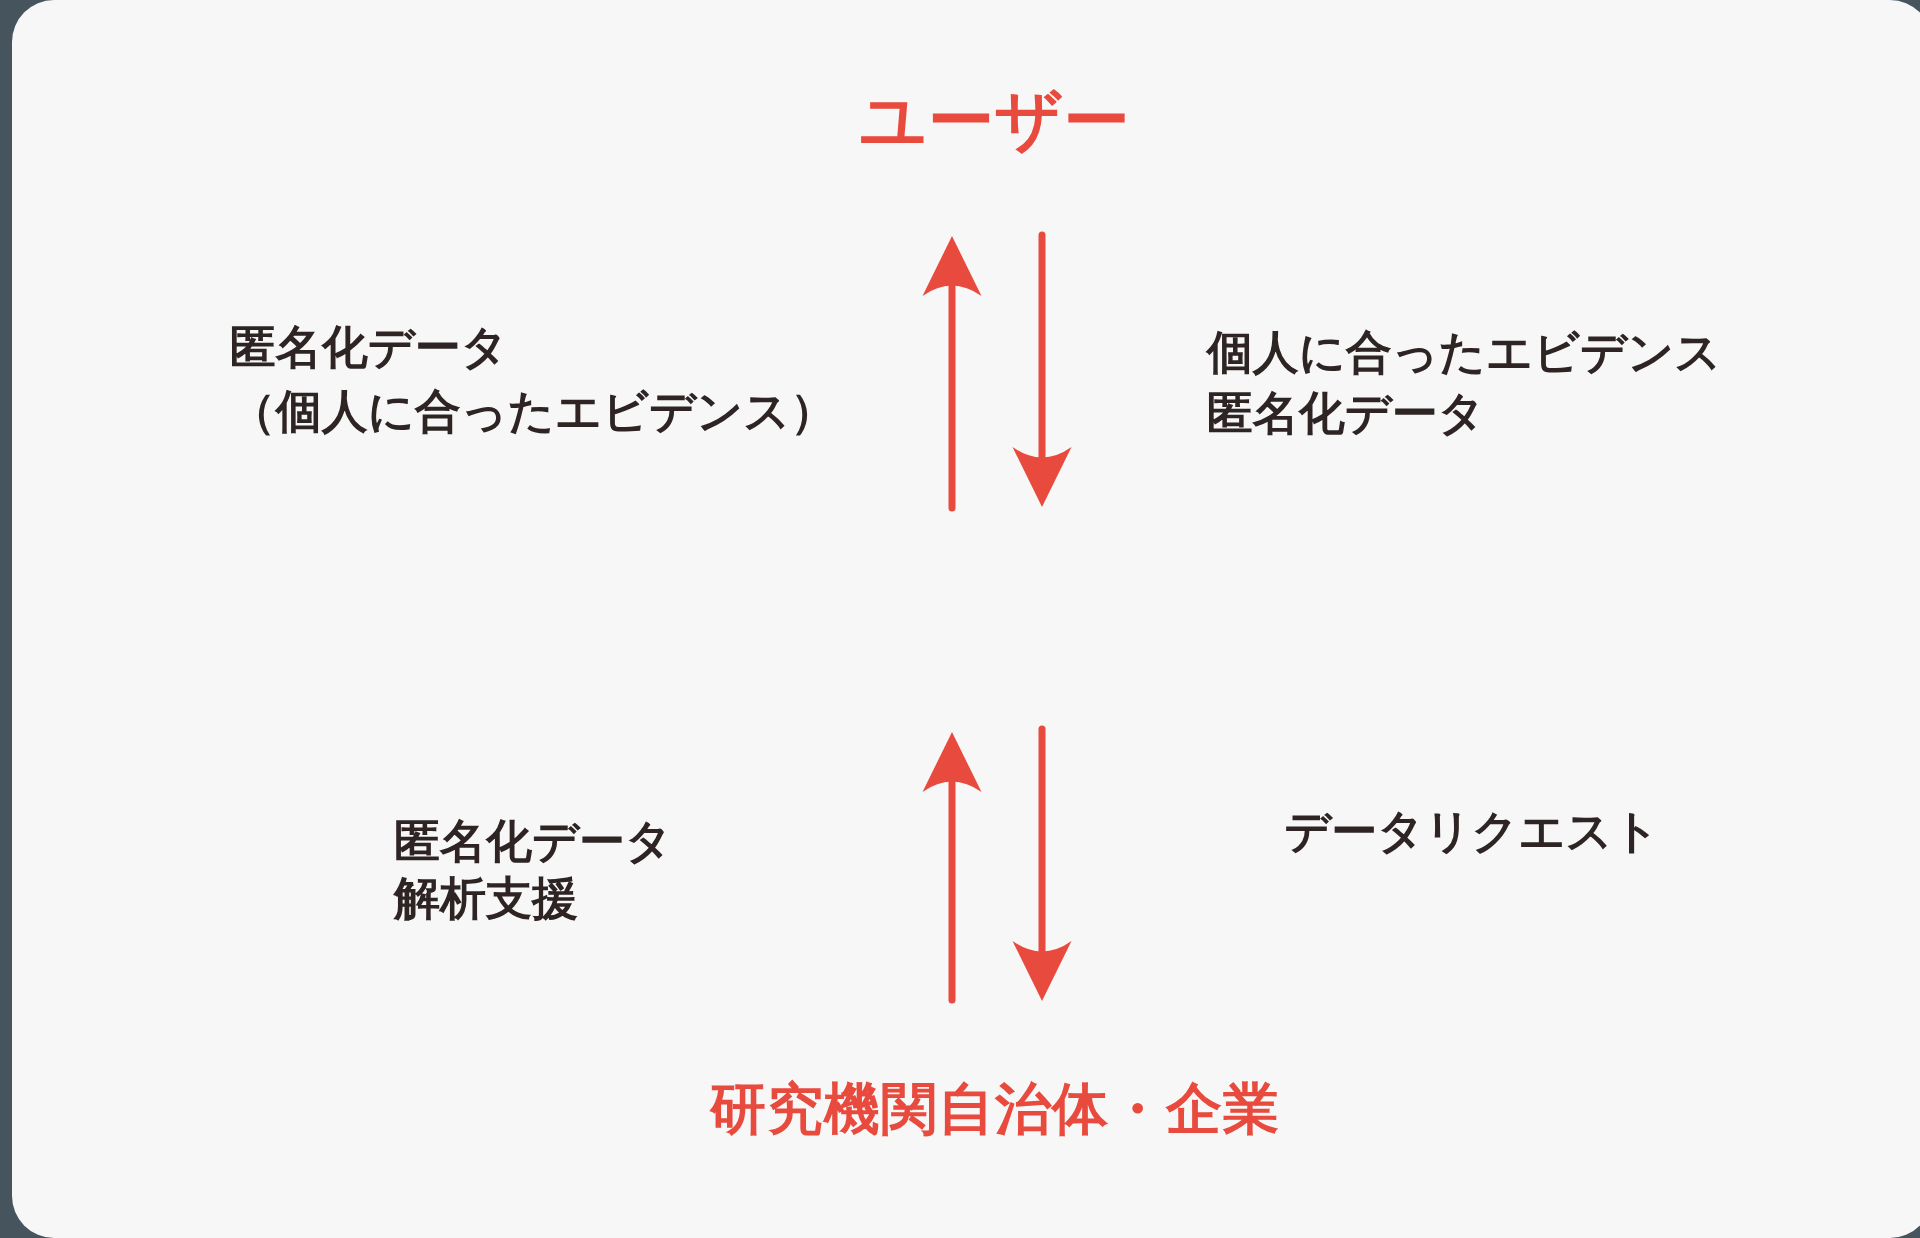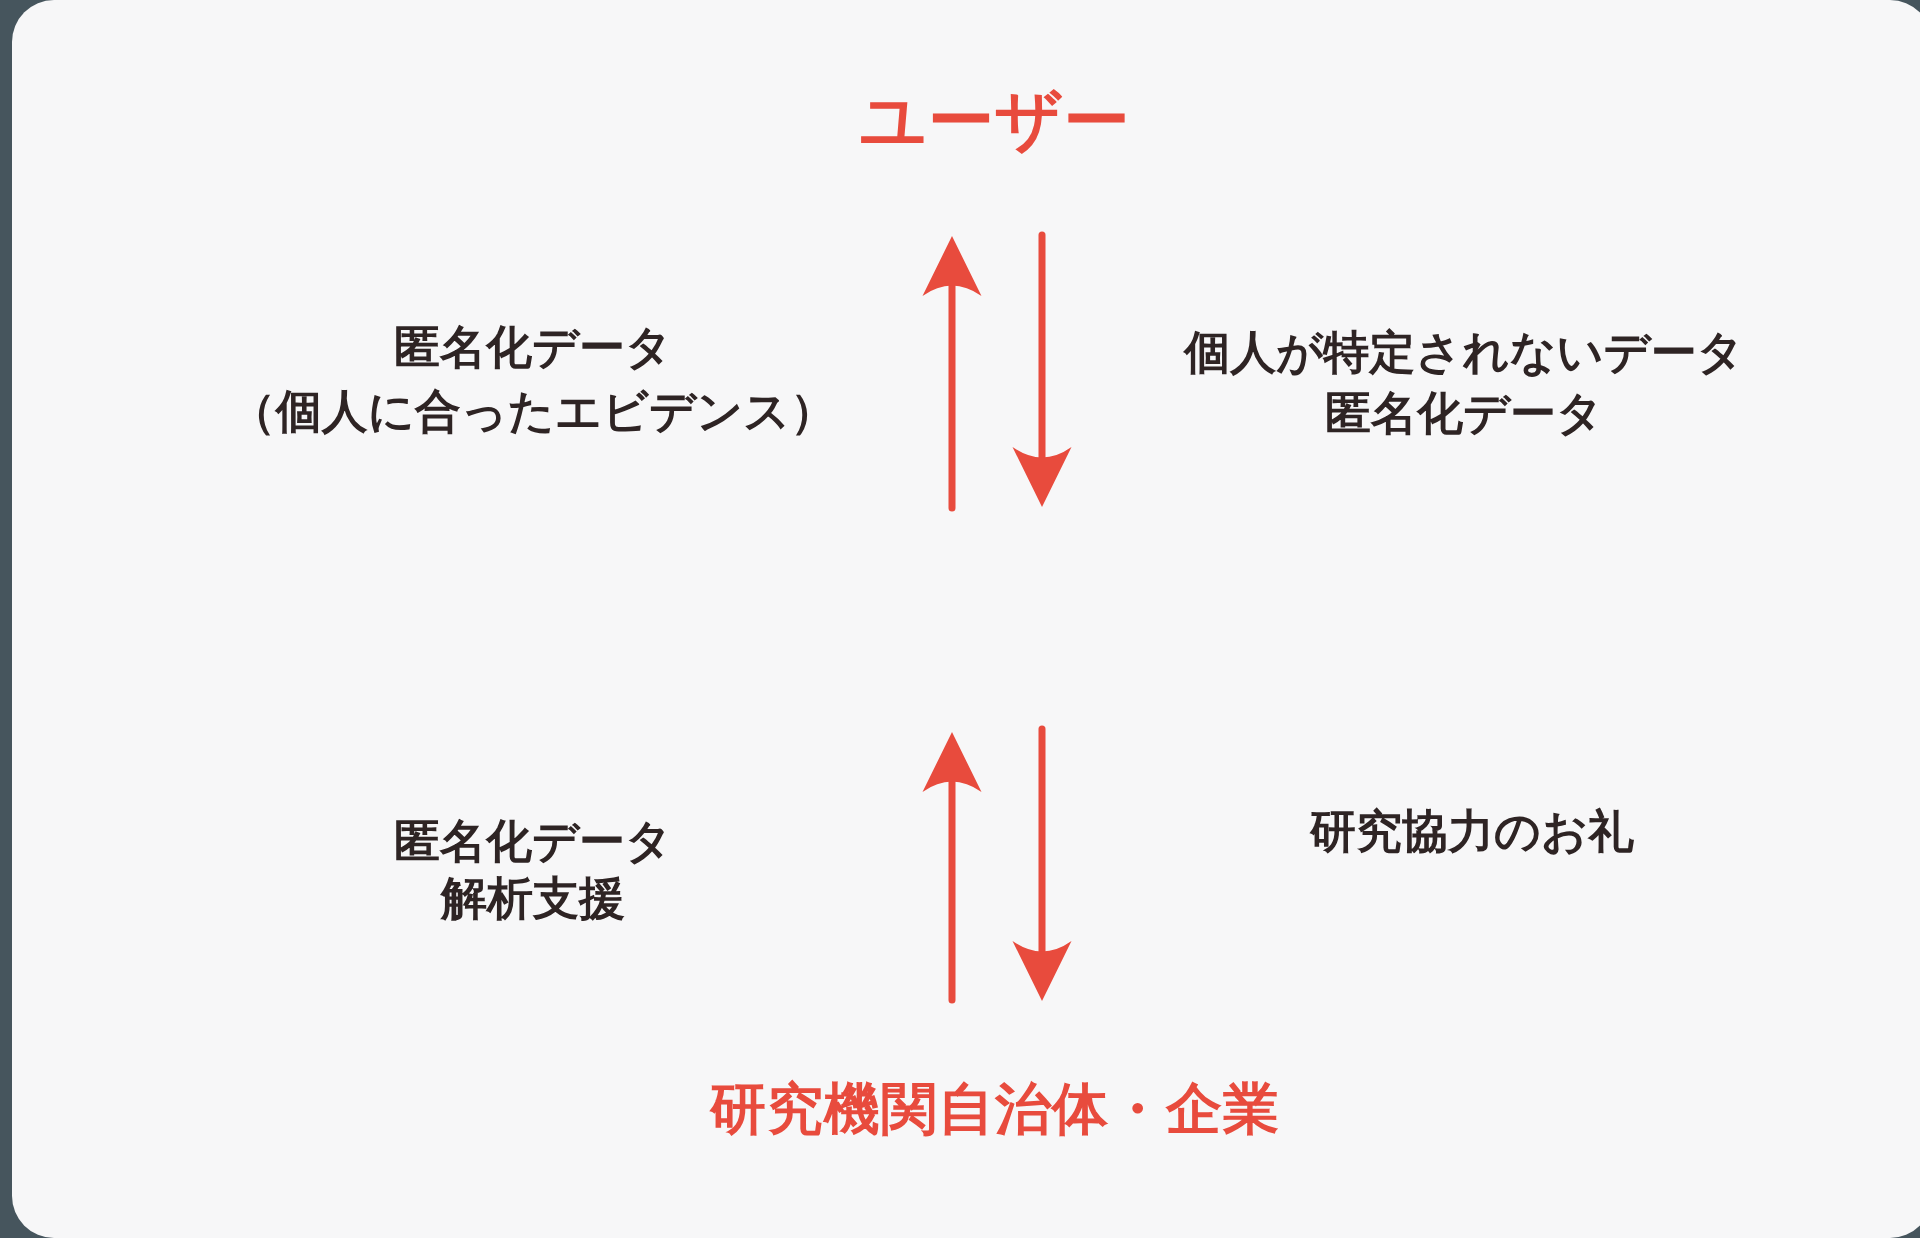--- a/index.html
+++ b/index.html
@@ -42,21 +42,21 @@
   }
   .node-user     { top: 87px;   font-size: 66px; }
   .node-cohort   { top: 586px;  font-size: 62px; }
   .node-inst     { top: 1081px; font-size: 56px; }
 
   .flow-label {
     position: absolute;
     transform: translateX(-50%);
     color: var(--text-dark, #2E2424);
     font-weight: 800;
-    text-align: center;
+    text-align: left;
     white-space: nowrap;
   }
   .flow-label .line { display: block; }
 
   .label-upper-left  { left: 521px;  top: 315px; font-size: 46px; line-height: 64px; }
   .label-upper-right { left: 1452px; top: 322px; font-size: 46px; line-height: 61px; }
   .label-lower-left  { left: 521px;  top: 813px; font-size: 46px; line-height: 57px; }
   .label-lower-right { left: 1460px; top: 807px; font-size: 46px; line-height: 48px; }
 </style>
 </head>
@@ -89,26 +89,26 @@
 
 
   <div class="node node-inst">研究機関自治体・企業</div>
 
   <div class="flow-label label-upper-left">
     <span class="line">匿名化データ</span>
     <span class="line">（個人に合ったエビデンス）</span>
   </div>
 
   <div class="flow-label label-upper-right">
-    <span class="line">個人が特定されないデータ</span>
+    <span class="line">個人に合ったエビデンス</span>
     <span class="line">匿名化データ</span>
   </div>
 
   <div class="flow-label label-lower-left">
     <span class="line">匿名化データ</span>
     <span class="line">解析支援</span>
   </div>
 
   <div class="flow-label label-lower-right">
-    <span class="line">研究協力のお礼</span>
+    <span class="line">データリクエスト</span>
   </div>
 
 </div>
 
 </body></html>

